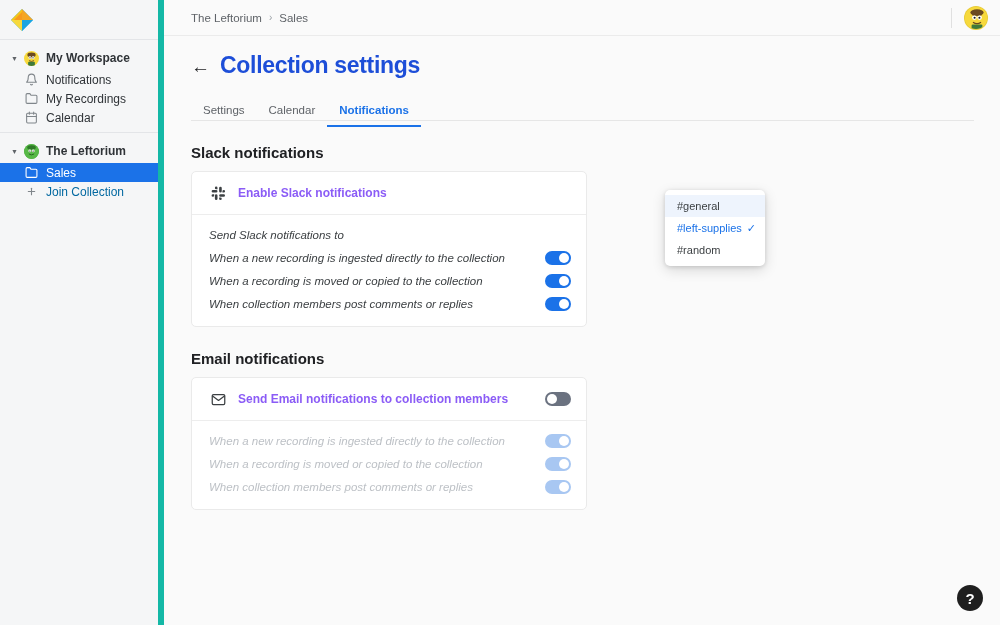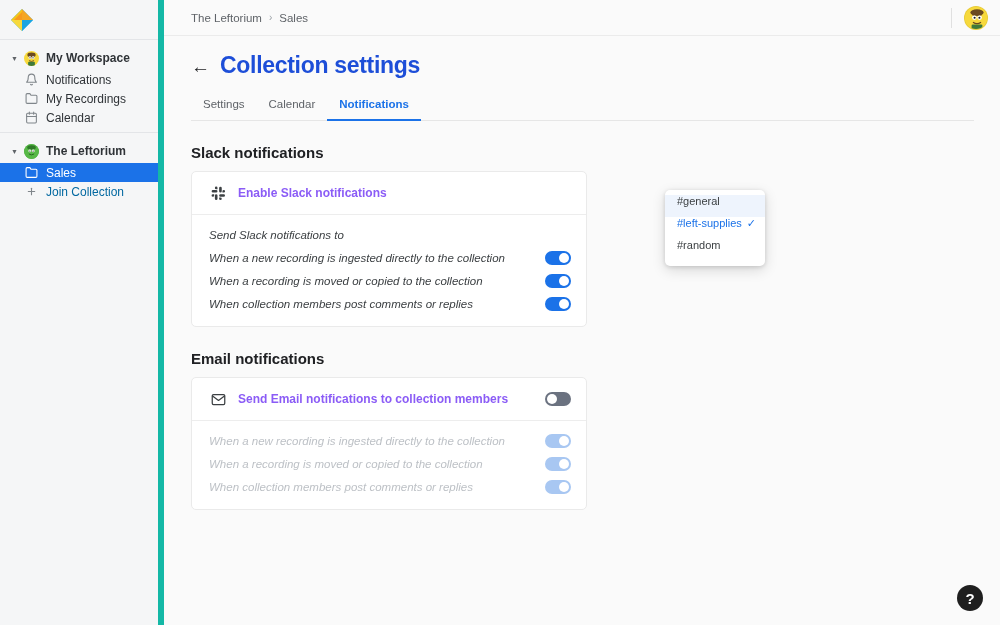--- a/index.html
+++ b/index.html
@@ -110,21 +110,21 @@
 
   .tabs {
     display: flex; margin-top: 20px;
     border-bottom: 1px solid #e6e6e6;
     width: 783px;
   }
   .tab {
     font-size: 11.5px; color: #5f6368;
     padding: 0 12px 9px 12px;
     cursor: pointer;
-    position: relative; top: 1px;
+    position: relative; top: 7px;
     border-bottom: 2px solid transparent;
   }
   .tab.active { color: #1b72e8; font-weight: bold; border-bottom-color: #1b72e8; }
 
   .section-title {
     font-size: 15px; font-weight: bold; color: #202124;
     margin-top: 23px; margin-bottom: 10px;
   }
 
   .card {
@@ -178,21 +178,21 @@
     position: absolute;
     left: 501px; top: 190px;
     width: 100px;
     background: #ffffff;
     border-radius: 5px;
     box-shadow: 0 1px 4px rgba(0,0,0,.14), 0 4px 14px rgba(0,0,0,.14);
     padding: 5px 0;
     z-index: 40;
   }
   .dd-item {
-    display: flex; 
+    display: flex; align-items: center;
     height: 22px;
     padding: 0 25px 0 12px;
     font-size: 11px; color: #3c4043;
     cursor: pointer; white-space: nowrap;
   }
   .dd-item.hover { background: #eef4fd; }
   .dd-item.selected { color: #1b72e8; }
   .dd-label { flex: 1 1 auto; }
   .dd-check { color: #1b72e8; font-size: 11px; margin-left: 5px; }
 

